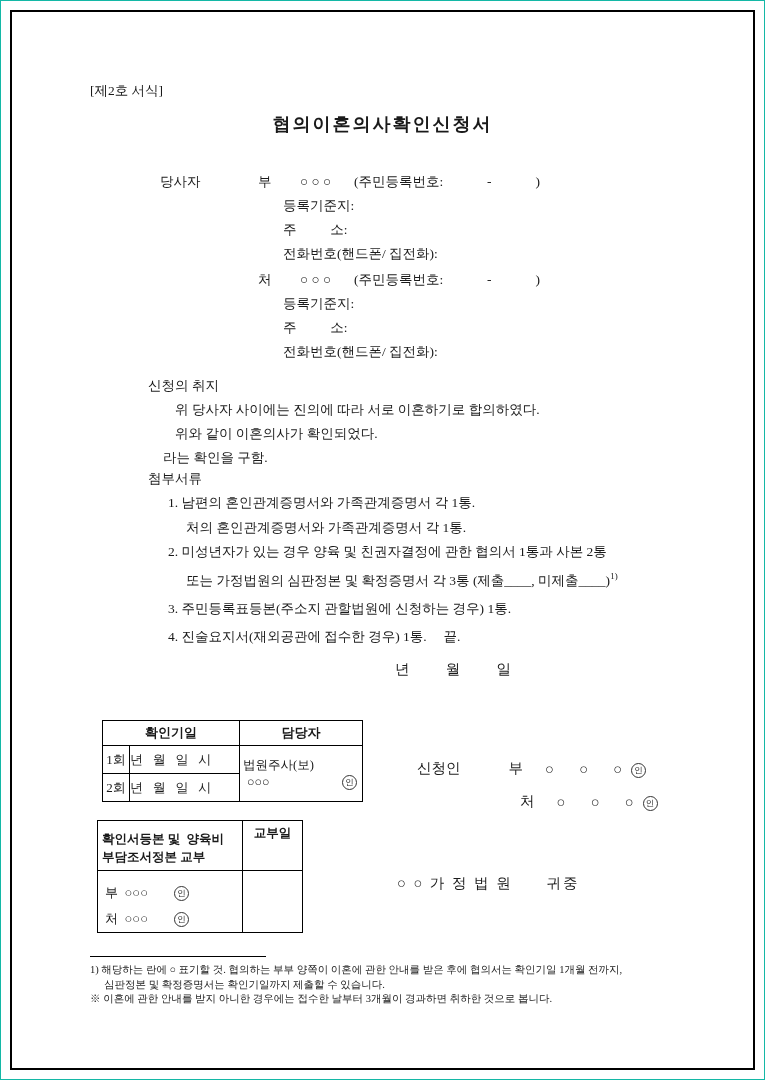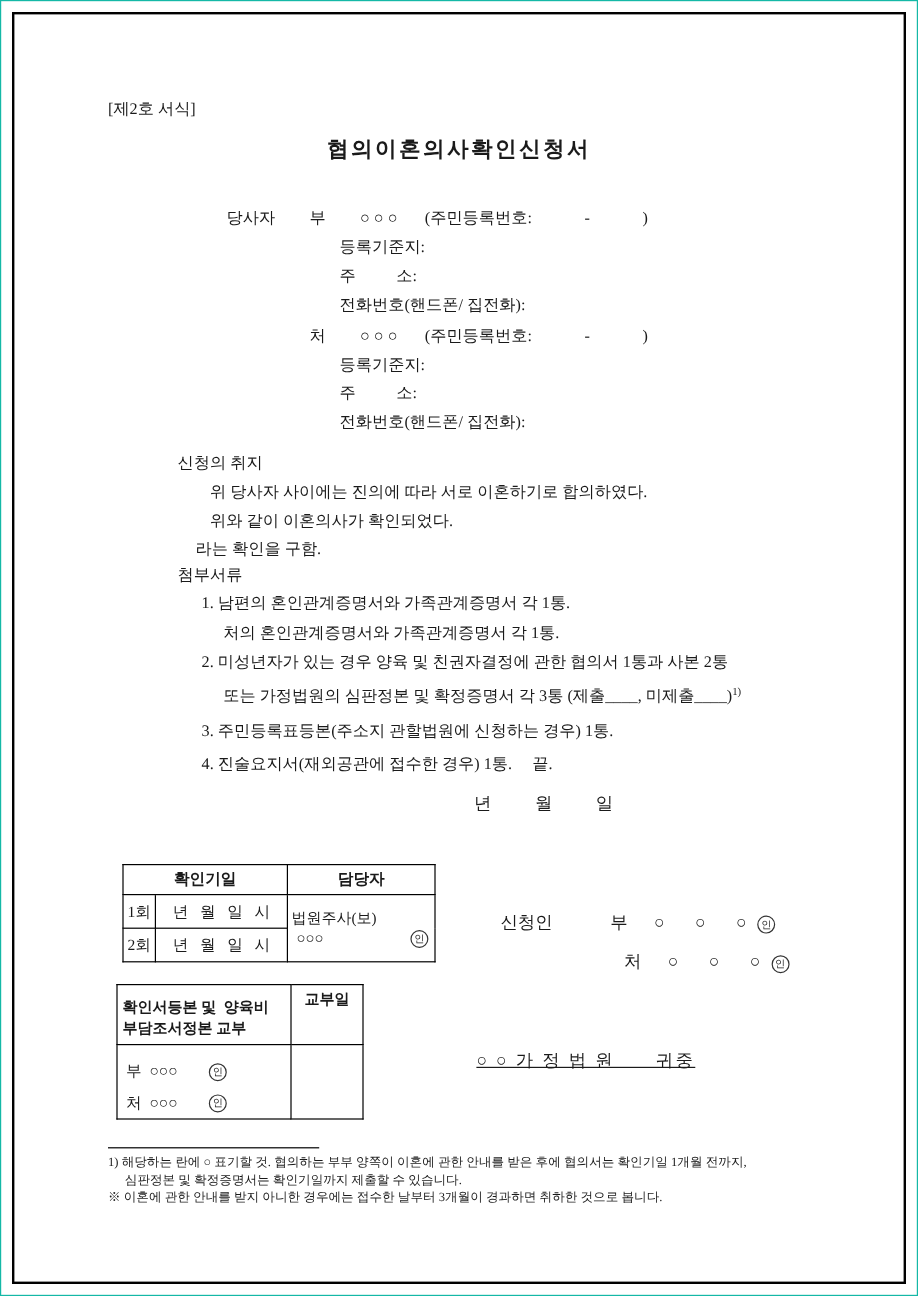--- a/index.html
+++ b/index.html
@@ -18,21 +18,21 @@
   [data-bind] { white-space:pre-wrap; }
 
   .form-no { position:absolute; left:78px; top:70px; font-size:13.5px; }
   .title {
     position:absolute; left:0; top:100px; width:100%;
     text-align:center; font-size:18px; font-weight:bold; letter-spacing:2px;
   }
 
   
   .parties { position:absolute; left:148px; top:158px; line-height:24px; }
-  .parties .c1 { display:inline-block; width:98px;text-align:center; }
+  .parties .c1 { display:inline-block; width:98px; }
   .parties .c2 { display:inline-block; width:42px; }
   .parties .c3 { display:inline-block; width:54px; }
   .parties .sub { margin-left:123px; }
   .parties .wife-main { margin-top:2px; }
 
   
   .purpose { position:absolute; left:136px; top:362px; line-height:24px; }
   .ind27 { margin-left:27px; }
   .ind15 { margin-left:15px; }
 
@@ -44,21 +44,21 @@
   sup { font-size:9px; vertical-align:super; }
 
   .date-line { position:absolute; left:383px; top:648px; font-size:14.5px; }
 
   
   .t1 { position:absolute; left:90px; top:708px; border-collapse:collapse; font-size:13px; table-layout:fixed; }
   .t1 th, .t1 td { border:1px solid #000; padding:0; }
   .t1 th { font-weight:bold; height:25px; text-align:center; }
   .t1 td { height:28px; }
   .t1 .no { text-align:center; }
-  .t1 .dt { text-align:center; }
+  .t1 .dt { }
   .t1 .staff { vertical-align:middle; padding:1px 3px; font-size:12.5px; }
   .t1 .staff-name-line { display:flex; align-items:center; justify-content:space-between; padding:1px 2px 0 4px; }
 
   
   .applicant { position:absolute; left:405px; top:744px; font-size:14.5px; }
   .aline { display:flex; align-items:flex-end; height:22px; margin-bottom:11px; }
   .aline .role-gap { margin-left:48px; }
   .aline .name { margin-left:22px; }
   .aline .seal { margin-left:9px; }
   .aline.second { margin-left:103px; }
@@ -66,21 +66,21 @@
   
   .t2 { position:absolute; left:85px; top:808px; border-collapse:collapse; font-size:13px; table-layout:fixed; }
   .t2 th, .t2 td { border:1px solid #000; }
   .t2 .left-h { font-weight:bold; text-align:left; padding:10px 4px 4px 4px; line-height:17.5px; font-size:12.5px; }
   .t2 .right-h { font-weight:bold; text-align:center; vertical-align:top; padding-top:4px; font-size:12.5px; }
   .t2 .body-left { height:58px; vertical-align:top; padding:9px 6px 0 7px; }
   .t2 .body-right { }
   .t2 .drow { display:flex; align-items:center; height:26px; }
   .t2 .drow .seal { margin-left:26px; }
 
-  .court { position:absolute; left:385px; top:862px; font-size:14.5px; letter-spacing:2px;text-decoration:underline; }
+  .court { position:absolute; left:385px; top:862px; font-size:14.5px; letter-spacing:2px; }
 
   
   .fn-divider { position:absolute; left:78px; top:944px; width:176px; border-top:1px solid #000; }
   .footnotes { position:absolute; left:78px; top:951px; width:645px; font-size:10.5px; line-height:14.5px; }
   .fn-indent { margin-left:14px; }
 
   
   .seal {
     display:inline-flex; width:15px; height:15px; flex:none;
     border:1px solid #333; border-radius:50%;

